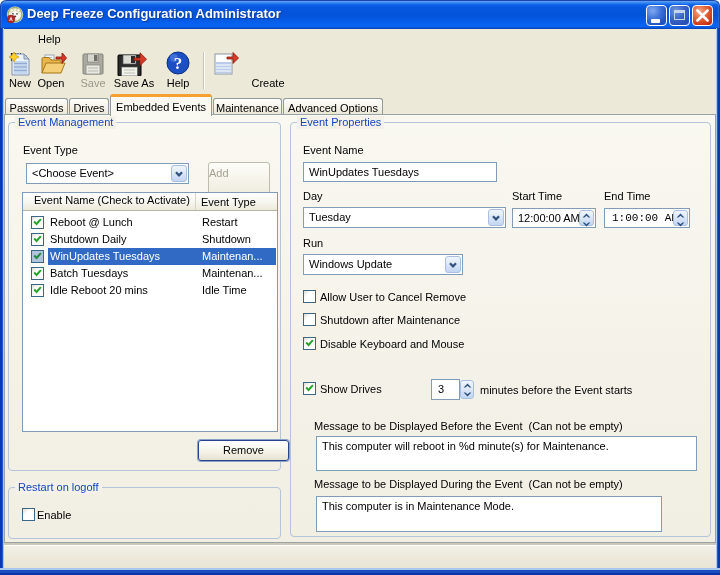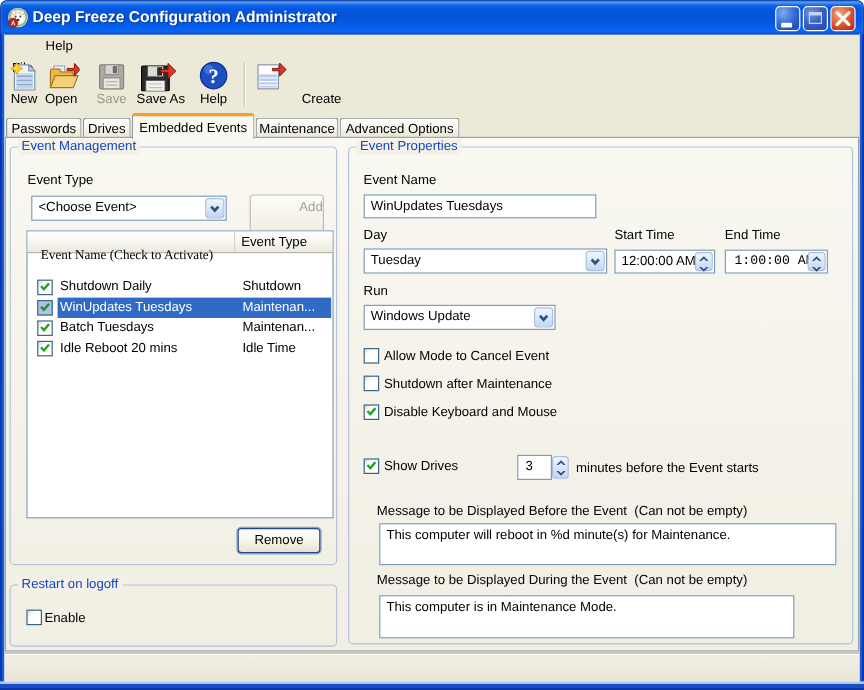--- a/index.html
+++ b/index.html
@@ -167,30 +167,39 @@
 </div>
 <div class="lbl" style="left:23px;top:144px;">Event Type</div>
 <div class="input" style="left:26px;top:163px;width:163px;height:21px;">
   <span style="position:absolute;left:5px;top:3px;">&lt;Choose Event&gt;</span>
   <span class="combo-btn">
       <svg class="arr" viewBox="0 0 9 7" width="9" height="7">
         <path d="M0.2,1.8 L2,0 L4.5,2.6 L7,0 L8.8,1.8 L4.5,6.4 Z" fill="#30507e"></path>
       </svg>
     </span>
 </div>
-<div class="abs" style="left:208px;top:162px;width:62px;height:40px;box-sizing:border-box;border:1px solid #c0bcad;border-radius:3px;background:linear-gradient(180deg,#fdfdf9,#f1efe2 70%,#e4e1d0);color:#a3a192;text-align:right;padding-top:4px;">Add</div>
+<div class="abs" style="left:208px;top:162px;width:62px;height:40px;box-sizing:border-box;border:1px solid #c0bcad;border-radius:3px;background:linear-gradient(180deg,#fdfdf9,#f1efe2 70%,#e4e1d0);color:#a3a192;text-align:left;padding-top:4px;">Add</div>
 
 <div class="input" style="left:22px;top:192px;width:256px;height:240px;">
   <div style="position:absolute;left:0;top:0;width:100%;height:18px;box-sizing:border-box;
     background:linear-gradient(180deg,#ffffff,#f5f4ec 60%,#ebe9db);border-bottom:1px solid #b8b5a5;">
-    <span style="position:absolute;left:11px;top:14px;font-family:Liberation Serif, serif;">Event Name (Check to Activate)</span>
+    <span style="position:absolute;left:11px;top:1px;">Event Name (Check to Activate)</span>
     <span style="position:absolute;left:172px;top:0;width:1px;height:17px;background:#d8d5c6;"></span>
     <span style="position:absolute;left:178px;top:3px;">Event Type</span>
   </div>
 
+  <div class="lrow" style="top:21px;">
+      <span class="cbox" style="left:7px;top:2px;">
+        <svg class="check" viewBox="0 0 9 9" width="9" height="9">
+          <path d="M0.5,4.2 L1.9,2.8 L3.5,4.6 L7.1,0.4 L8.6,1.8 L3.6,7.6 Z" fill="#26a326"></path>
+        </svg>
+      </span>
+      <span class="rtxt">Reboot @ Lunch</span>
+      <span class="rtyp">Restart</span>
+    </div>
   <div class="lrow" style="top:38px;">
       <span class="cbox" style="left:7px;top:2px;">
         <svg class="check" viewBox="0 0 9 9" width="9" height="9">
           <path d="M0.5,4.2 L1.9,2.8 L3.5,4.6 L7.1,0.4 L8.6,1.8 L3.6,7.6 Z" fill="#26a326"></path>
         </svg>
       </span>
       <span class="rtxt">Shutdown Daily</span>
       <span class="rtyp">Shutdown</span>
     </div>
   <div class="lrow sel" style="top:55px;">
@@ -215,21 +224,21 @@
   <div class="lrow" style="top:89px;">
       <span class="cbox" style="left:7px;top:2px;">
         <svg class="check" viewBox="0 0 9 9" width="9" height="9">
           <path d="M0.5,4.2 L1.9,2.8 L3.5,4.6 L7.1,0.4 L8.6,1.8 L3.6,7.6 Z" fill="#26a326"></path>
         </svg>
       </span>
       <span class="rtxt">Idle Reboot 20 mins</span>
       <span class="rtyp">Idle Time</span>
     </div>
 </div>
-<div class="abs" style="left:198px;top:440px;width:69px;height:21px;box-sizing:border-box;border:1px solid #26458c;border-radius:3px;box-shadow:0 0 0 1px #8ba0c8;background:linear-gradient(180deg,#ffffff,#f4f2e6 60%,#e6e2d2);text-align:center;padding-top:3px;">Remove</div>
+<div class="abs" style="left:198px;top:440px;width:91px;height:21px;box-sizing:border-box;border:1px solid #26458c;border-radius:3px;box-shadow:0 0 0 1px #8ba0c8;background:linear-gradient(180deg,#ffffff,#f4f2e6 60%,#e6e2d2);text-align:center;padding-top:3px;">Remove</div>
 <div class="group" style="left:8px;top:487px;width:273px;height:52px;">
   <span class="gtitle">Restart on logoff</span>
 </div>
 <span class="cbox" style="left:22px;top:508px;"></span>
 <div class="lbl" style="left:37px;top:509px;">Enable</div>
 
 <div class="group" style="left:290px;top:122px;width:421px;height:415px;">
   <span class="gtitle">Event Properties</span>
 </div>
 <div class="lbl" style="left:303px;top:144px;">Event Name</div>
@@ -268,21 +277,21 @@
 <div class="lbl" style="left:303px;top:237px;">Run</div>
 <div class="input" style="left:303px;top:254px;width:160px;height:21px;">
   <span style="position:absolute;left:5px;top:3px;">Windows Update</span>
   <span class="combo-btn">
       <svg class="arr" viewBox="0 0 9 7" width="9" height="7">
         <path d="M0.2,1.8 L2,0 L4.5,2.6 L7,0 L8.8,1.8 L4.5,6.4 Z" fill="#30507e"></path>
       </svg>
     </span>
 </div>
 <span class="cbox" style="left:303px;top:290px;"></span>
-<div class="lbl" style="left:320px;top:291px;">Allow Mode to Cancel Event</div>
+<div class="lbl" style="left:320px;top:291px;">Allow User to Cancel Remove</div>
 <span class="cbox" style="left:303px;top:313px;"></span>
 <div class="lbl" style="left:320px;top:314px;">Shutdown after Maintenance</div>
 <span class="cbox" style="left:303px;top:337px;">
     <svg class="check" viewBox="0 0 9 9" width="9" height="9">
       <path d="M0.5,4.2 L1.9,2.8 L3.5,4.6 L7.1,0.4 L8.6,1.8 L3.6,7.6 Z" fill="#26a326"></path>
     </svg>
   </span>
 <div class="lbl" style="left:320px;top:338px;">Disable Keyboard and Mouse</div>
 <span class="cbox" style="left:303px;top:382px;">
     <svg class="check" viewBox="0 0 9 9" width="9" height="9">

